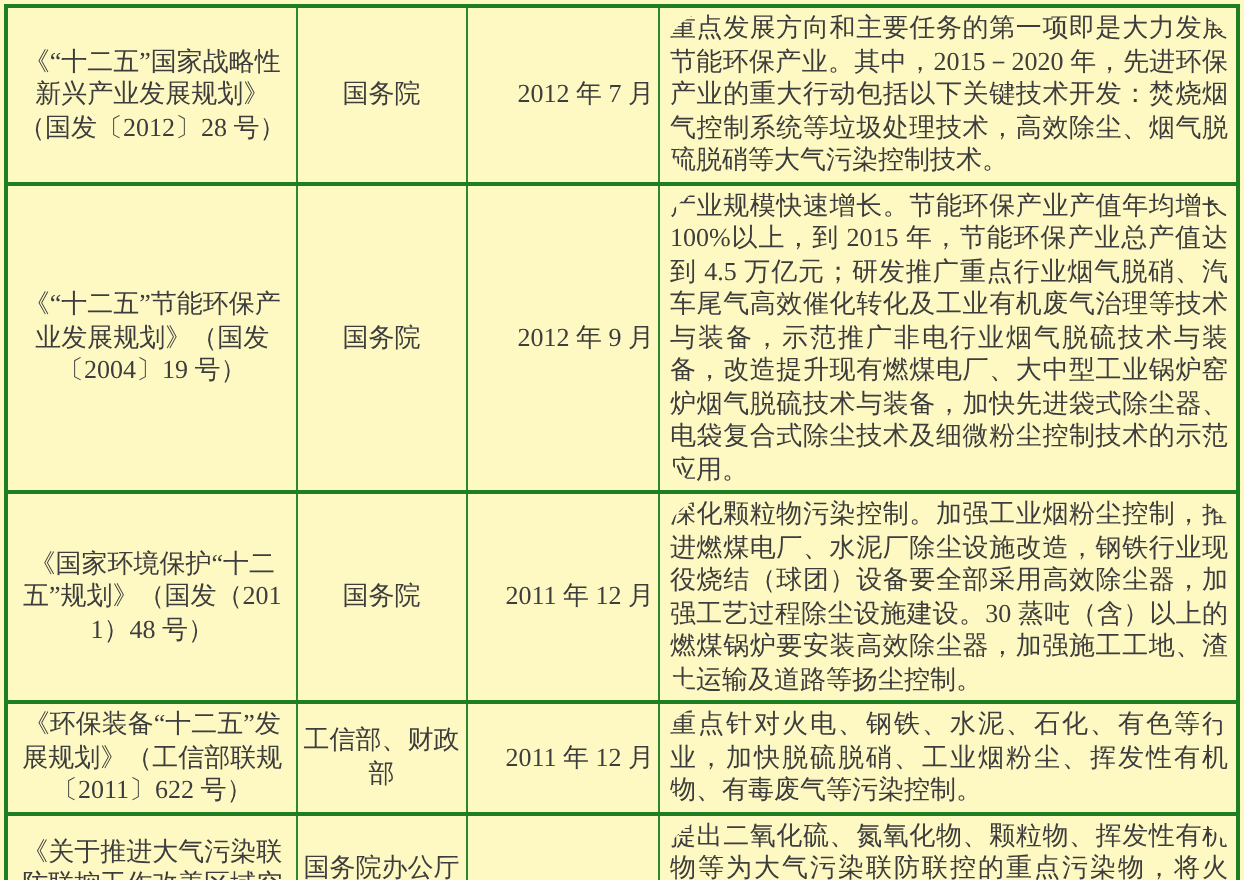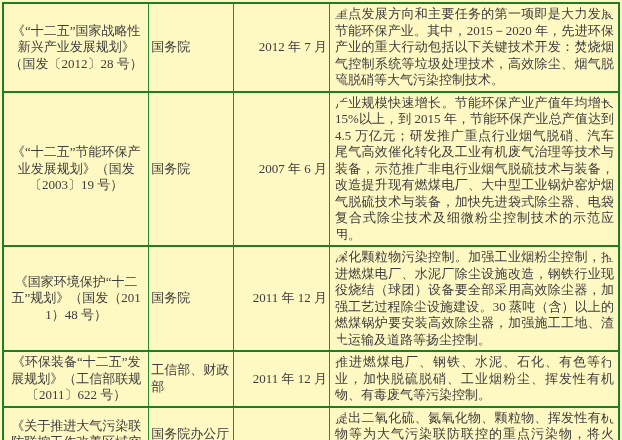--- a/index.html
+++ b/index.html
@@ -36,21 +36,21 @@
     border-top: 2px solid #1e7e22;
   }
   td.col-title {
     width: 134px;
     text-align: center;
     vertical-align: middle;
     padding: 2px 4px;
   }
   td.col-agency {
     width: 78px;
-    text-align: left;
+    text-align: center;
     vertical-align: middle;
     padding: 2px 3px 2px 2px;
   }
   td.col-date {
     width: 88px;
     text-align: right;
     vertical-align: middle;
     padding: 2px 2px;
   }
   td.col-content {
@@ -72,36 +72,36 @@
 <div id="page">
   <table class="policy-table">
     <tbody>
       <tr class="r1">
         <td class="col-title">《“十二五”国家战略性新兴产业发展规划》（国发〔2012〕28 号）</td>
         <td class="col-agency">国务院</td>
         <td class="col-date">2012 年 7 月</td>
         <td class="col-content">重点发展方向和主要任务的第一项即是大力发展节能环保产业。其中，2015－2020 年，先进环保产业的重大行动包括以下关键技术开发：焚烧烟气控制系统等垃圾处理技术，高效除尘、烟气脱硫脱硝等大气污染控制技术。</td>
       </tr>
       <tr class="r2">
-        <td class="col-title">《“十二五”节能环保产业发展规划》（国发〔2003〕19 号）</td>
+        <td class="col-title">《“十二五”节能环保产业发展规划》（国发〔2004〕19 号）</td>
         <td class="col-agency">国务院</td>
-        <td class="col-date">2007 年 6 月</td>
-        <td class="col-content">产业规模快速增长。节能环保产业产值年均增长 15%以上，到 2015 年，节能环保产业总产值达到 4.5 万亿元；研发推广重点行业烟气脱硝、汽车尾气高效催化转化及工业有机废气治理等技术与装备，示范推广非电行业烟气脱硫技术与装备，改造提升现有燃煤电厂、大中型工业锅炉窑炉烟气脱硫技术与装备，加快先进袋式除尘器、电袋复合式除尘技术及细微粉尘控制技术的示范应用。</td>
+        <td class="col-date">2012 年 9 月</td>
+        <td class="col-content">产业规模快速增长。节能环保产业产值年均增长 100%以上，到 2015 年，节能环保产业总产值达到 4.5 万亿元；研发推广重点行业烟气脱硝、汽车尾气高效催化转化及工业有机废气治理等技术与装备，示范推广非电行业烟气脱硫技术与装备，改造提升现有燃煤电厂、大中型工业锅炉窑炉烟气脱硫技术与装备，加快先进袋式除尘器、电袋复合式除尘技术及细微粉尘控制技术的示范应用。</td>
       </tr>
       <tr class="r3">
         <td class="col-title">《国家环境保护“十二五”规划》（国发（2011）48 号）</td>
         <td class="col-agency">国务院</td>
         <td class="col-date">2011 年 12 月</td>
         <td class="col-content">深化颗粒物污染控制。加强工业烟粉尘控制，推进燃煤电厂、水泥厂除尘设施改造，钢铁行业现役烧结（球团）设备要全部采用高效除尘器，加强工艺过程除尘设施建设。30 蒸吨（含）以上的燃煤锅炉要安装高效除尘器，加强施工工地、渣土运输及道路等扬尘控制。</td>
       </tr>
       <tr class="r4">
         <td class="col-title">《环保装备“十二五”发展规划》（工信部联规〔2011〕622 号）</td>
         <td class="col-agency">工信部、财政部</td>
         <td class="col-date">2011 年 12 月</td>
-        <td class="col-content">推进燃煤电厂、钢铁、水泥、石化、有色等行业，加快脱硫脱硝、工业烟粉尘、挥发性有机物、有毒废气等污染控制。</td>
+        <td class="col-content">重点针对火电、钢铁、水泥、石化、有色等行业，加快脱硫脱硝、工业烟粉尘、挥发性有机物、有毒废气等污染控制。</td>
       </tr>
       <tr class="r5">
         <td class="col-title">《关于推进大气污染联防联控工作改善区域空气质量指导意见的通知》（国办发〔2010〕33 号）</td>
         <td class="col-agency">国务院办公厅转发环境保护部、国家发改委、科技部等</td>
         <td class="col-date">2010 年 5 月</td>
         <td class="col-content">提出二氧化硫、氮氧化物、颗粒物、挥发性有机物等为大气污染联防联控的重点污染物，将火电、钢铁、有色、石化、水泥、化工等列入大气污染联防联控的重点行业，并明确强调使用工业锅炉的企业以及水泥厂、火电厂应采用袋式等高效除尘技术。</td>
       </tr>
     </tbody>
   </table>
 </div>

